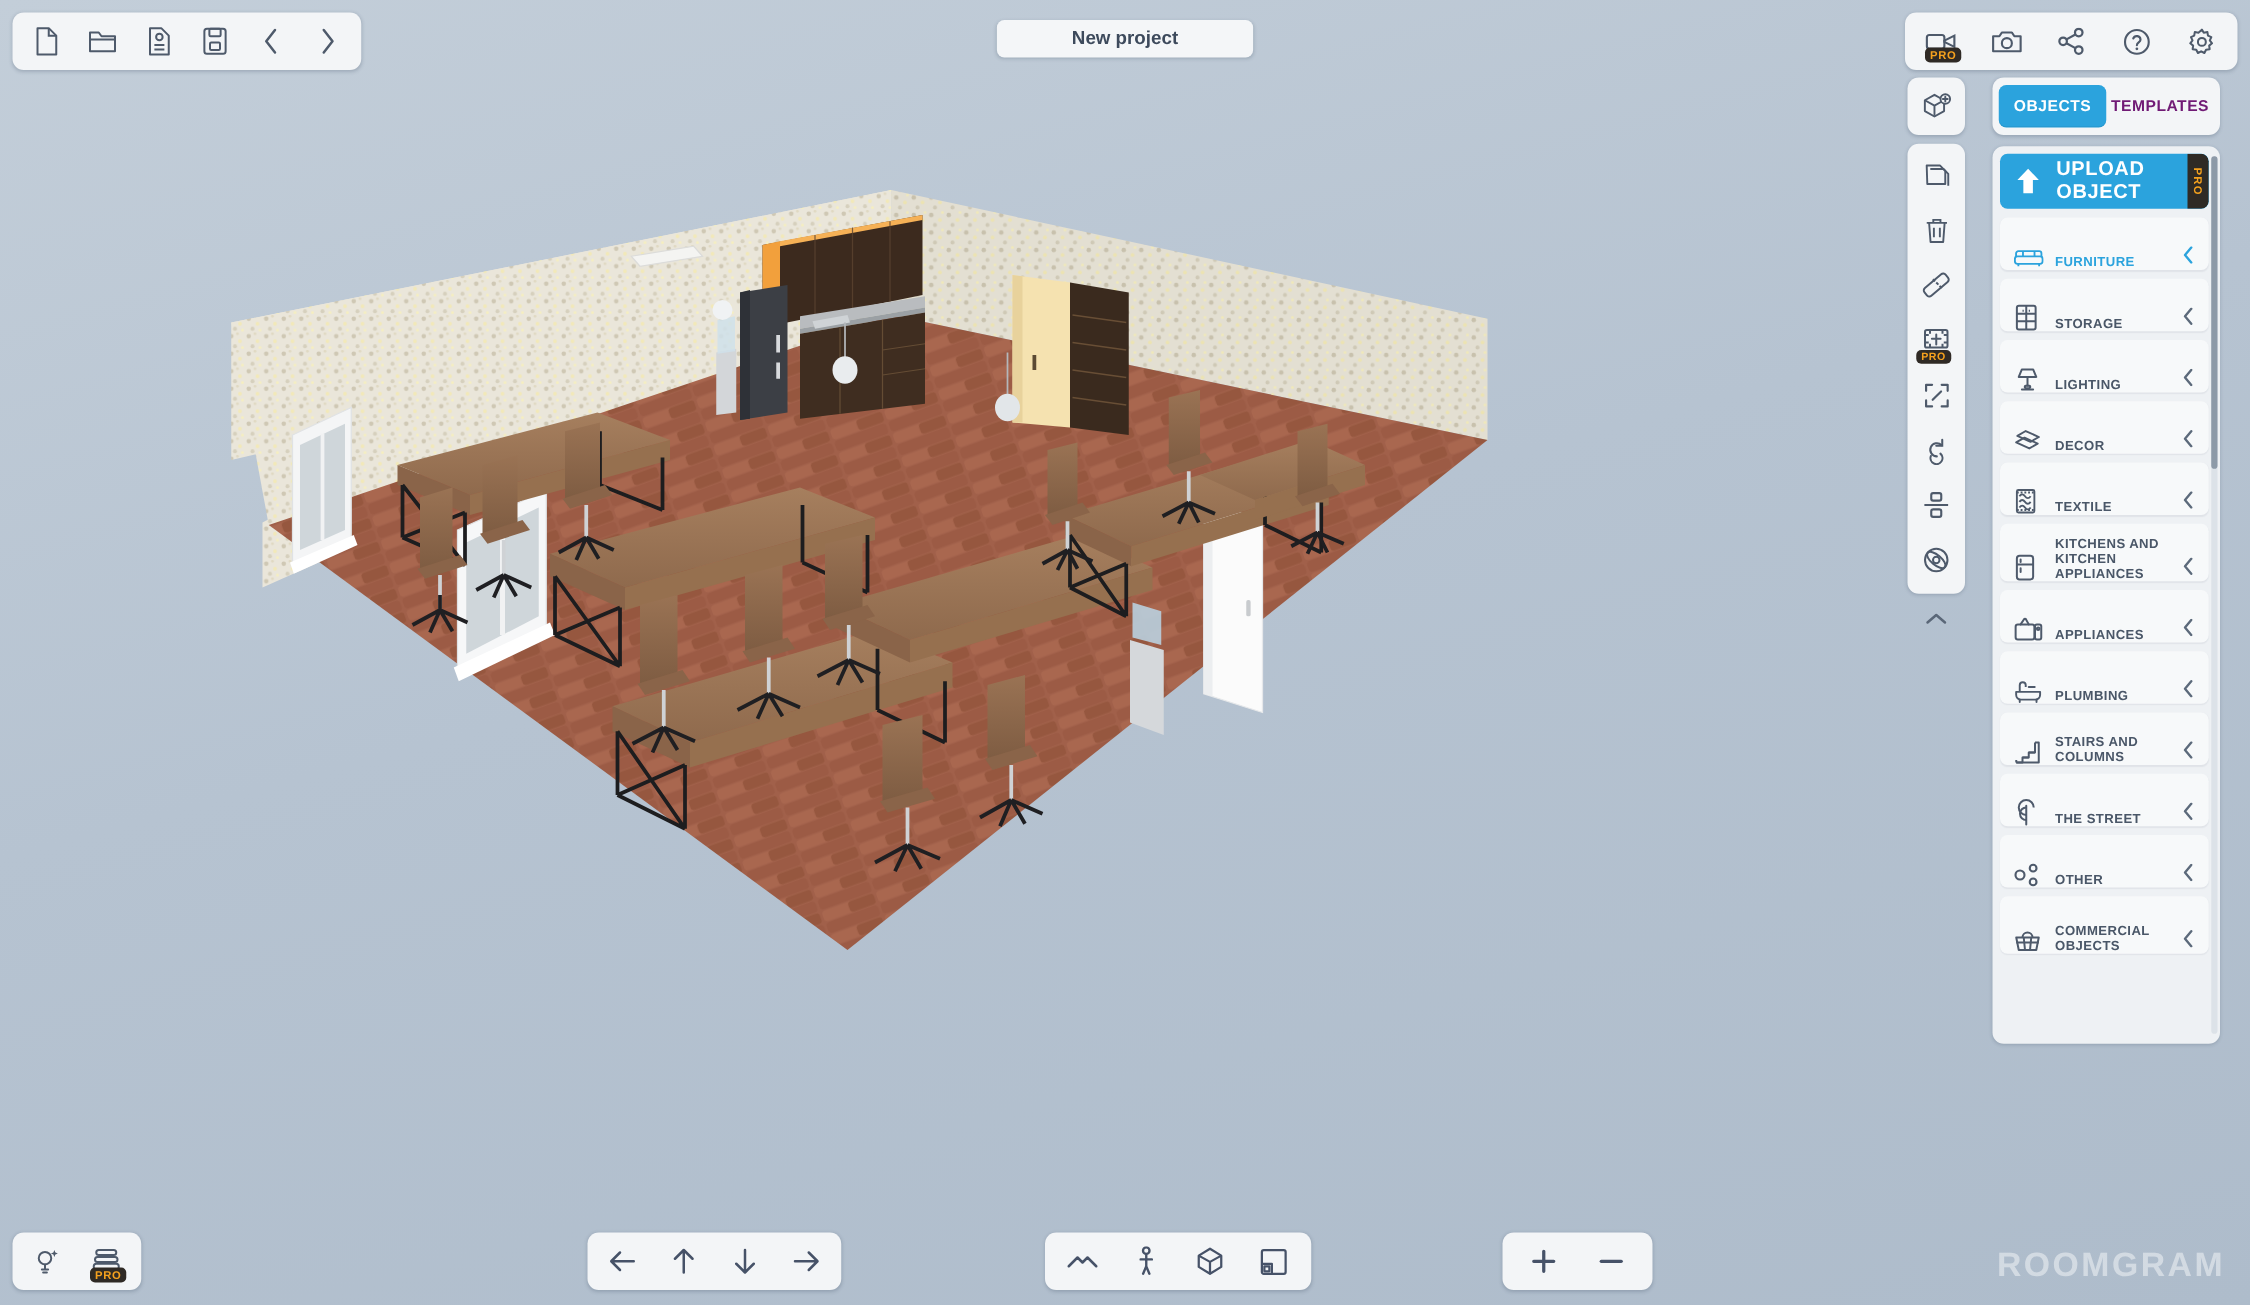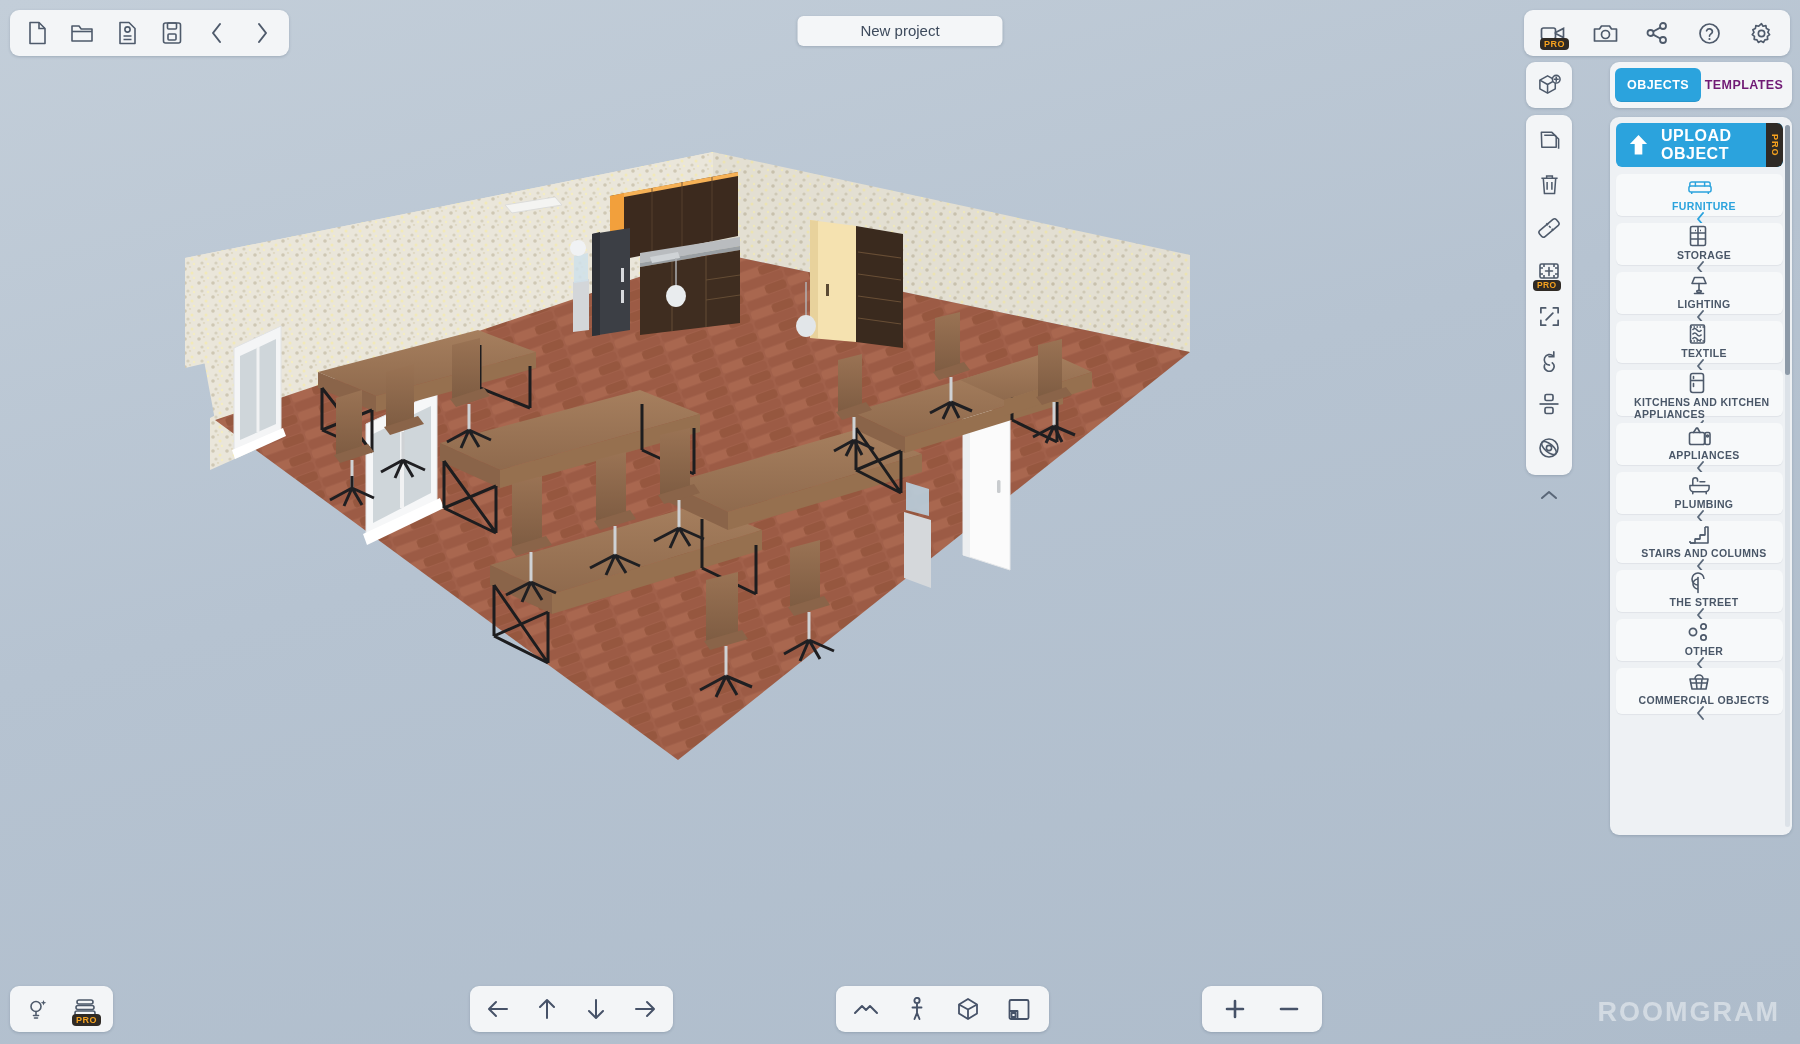--- a/index.html
+++ b/index.html
@@ -29,21 +29,21 @@
   }
   #toolbar-left .tb-btn {
     width: 30px; height: 30px; display:flex; align-items:center; justify-content:center;
     cursor: pointer; border-radius: 4px;
   }
 
   
   #project-title {
     position: absolute; left: 50%; transform: translateX(-50%); top: 16px;
     min-width: 205px; height: 30px; line-height: 30px;
-    text-align: center; font-size: 15px; font-weight: normal; color: #3d4a5c;
+    text-align: center; font-size: 15px; font-weight: bold; color: #3d4a5c;
     background: #f4f6f8; border-radius: 6px;
     box-shadow: 0 1px 3px rgba(40,60,80,.2);
     padding: 0 22px; cursor: pointer;
   }
 
   
   #toolbar-topright {
     position: absolute; right: 10px; top: 10px;
     height: 46px; display: flex; align-items: center; padding: 0 14px; gap: 22px;
   }
@@ -71,21 +71,21 @@
   }
   .pro-badge-rail {
     position:absolute; left: 1px; bottom: -4px;
     background: #2f2a25; color: #f5a11e;
     font-size: 8.5px; font-weight: bold; letter-spacing: .4px;
     padding: 1px 4px; border-radius: 4px; line-height: 9px;
   }
   #rail-collapse { width: 40px; height: 26px; display:flex;align-items:center;justify-content:center; cursor:pointer; }
 
   
-  #right-panel { position:absolute; right: 8px; top: 62px; width: 182px; }
+  #right-panel { position:absolute; right: 24px; top: 62px; width: 182px; }
   #panel-tabs {
     height: 46px; display:flex; align-items:center; padding: 5px;
     background:#f3f5f7; border-radius: 9px; box-shadow: 0 1px 3px rgba(40,60,80,.22);
     margin-bottom: 9px;
   }
   .tab {
     flex: 1; height: 34px; line-height: 34px; text-align:center;
     font-size: 12.5px; font-weight: bold; letter-spacing: .4px;
     border-radius: 6px; cursor: pointer; color:#701a75;
   }
@@ -93,22 +93,22 @@
 
   #panel-list-wrap {
     background: #eef1f4; border-radius: 9px; padding: 6px 9px 6px 6px;
     box-shadow: 0 1px 3px rgba(40,60,80,.2);
     height: 718px; overflow: hidden; position: relative;
   }
   #panel-list { display:flex; flex-direction: column; gap: 7px; }
 
   .cat-item {
     background: #f7f9fa; border-radius: 6px;
-    height: 42px; display: flex; align-items: center; padding: 0 9px 0 11px;
-    cursor: pointer; box-shadow: 0 1px 1px rgba(40,60,80,.07); flex-direction: column;
+    height: 42px; display: flex; align-items: flex-end; padding: 0 9px 0 11px;
+    cursor: pointer; box-shadow: 0 1px 1px rgba(40,60,80,.07);
   }
   .cat-item.two-line { height: 46px; }
   .cat-ico { width: 26px; flex: 0 0 26px; display:flex; align-items:center; justify-content:flex-start; }
   .cat-label {
     flex: 1; font-size: 10.5px; font-weight: bold; color:#4a5768;
     letter-spacing: .35px; padding-left: 7px; line-height: 12px;
   }
   .cat-chev { flex: 0 0 12px; color:#5c6a7b; }
 
   .upload-btn {
@@ -639,20 +639,34 @@
         </span>
         <span class="cat-label">LIGHTING</span>
         <span class="cat-chev">
           <svg width="9" height="14" viewBox="0 0 9 14" fill="none" stroke="#5c6a7b" stroke-width="1.9" stroke-linecap="round" stroke-linejoin="round">
               <path d="M7 1L2 7l5 6"></path>
             </svg>
         </span>
       </div>
 
 
+      <div class="cat-item">
+        <span class="cat-ico">
+          <svg width="23" height="21" viewBox="0 0 24 21" fill="none" stroke="#4e5a6b" stroke-width="1.6">
+            <path d="M3 6.5l7-4 11 5-7 4z" stroke-linejoin="round"></path>
+            <path d="M2 12l7-4 11 5-7 4z" stroke-linejoin="round"></path>
+          </svg>
+        </span>
+        <span class="cat-label">DECOR</span>
+        <span class="cat-chev">
+          <svg width="9" height="14" viewBox="0 0 9 14" fill="none" stroke="#5c6a7b" stroke-width="1.9" stroke-linecap="round" stroke-linejoin="round">
+              <path d="M7 1L2 7l5 6"></path>
+            </svg>
+        </span>
+      </div>
 
       <div class="cat-item">
         <span class="cat-ico">
           <svg width="19" height="22" viewBox="0 0 19 22" fill="none" stroke="#4e5a6b" stroke-width="1.5">
             <rect x="2.5" y="2" width="14" height="18" rx="1.2"></rect>
             <path d="M4.5 7c1.5-2 3-2 4.5 0s3 2 4.5 0M4.5 11.5c1.5-2 3-2 4.5 0s3 2 4.5 0M4.5 16c1.5-2 3-2 4.5 0s3 2 4.5 0"></path>
             <path d="M2.5 4h14M2.5 18h14" stroke-dasharray="1.5 1.5"></path>
           </svg>
         </span>
         <span class="cat-label">TEXTILE</span>

